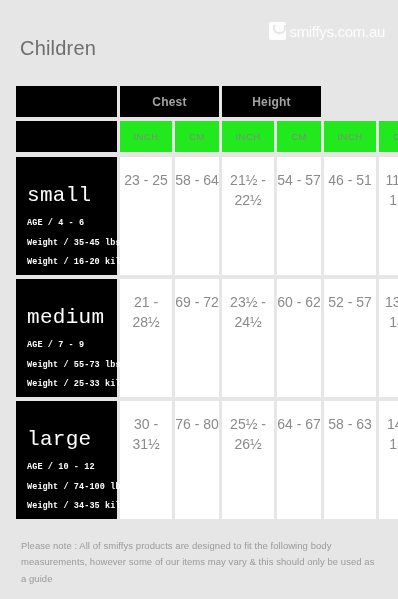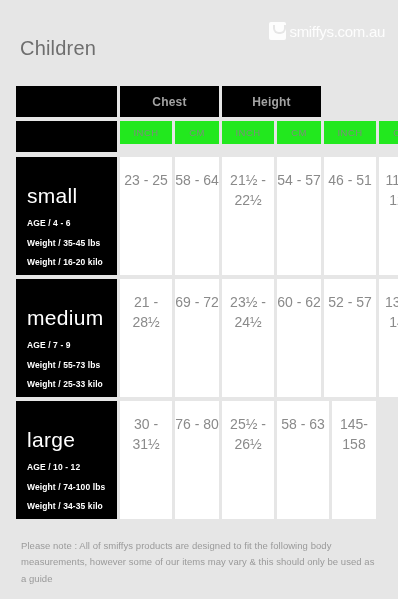--- a/index.html
+++ b/index.html
@@ -99,36 +99,37 @@
   
   #unit-row { height: 31px; margin-bottom: 5px; }
   #unit-row .blank-cell {
     background: #000000;
     height: 31px;
   }
   .unit-cell {
     background: #22e81e;
     color: #7d8c7c;
     font-size: 9.5px;
-    height: 23px;
+    height: 31px;
     display: flex;
     align-items: center;
     justify-content: center;
     letter-spacing: 0.4px;
     text-align: center;
   }
 
   
   .data-row { height: 118px; }
   .size-block {
     background: #000000;
     height: 118px;
     position: relative;
     padding: 0 10px;
     box-sizing: border-box;
+    font-family: Liberation Mono, monospace;
   }
   .size-name {
     position: absolute;
     left: 11px; top: 28px;
     color: #ffffff;
     font-size: 21px;
     font-weight: 300;
     letter-spacing: 0.3px;
     line-height: 1;
   }
@@ -236,19 +237,20 @@
       <div class="size-name">large</div>
       <div class="size-meta">
         <div>AGE / 10 - 12</div>
         <div>Weight / 74-100 lbs</div>
         <div>Weight / 34-35 kilo</div>
       </div>
     </div>
     <div class="col-inch value-cell">30 - 31½</div>
     <div class="col-cm   value-cell">76 - 80</div>
     <div class="col-inch value-cell">25½ - 26½</div>
+    <div class="col-cm   value-cell">64 - 67</div>
     <div class="col-inch value-cell">58 - 63</div>
     <div class="col-cm   value-cell">145-158</div>
   </div>
 
 </div>
 
 <div id="footnote">Please note : All of smiffys products are designed to fit the following body measurements, however some of our items may vary &amp; this should only be used as a guide</div>
 
 </body></html>

